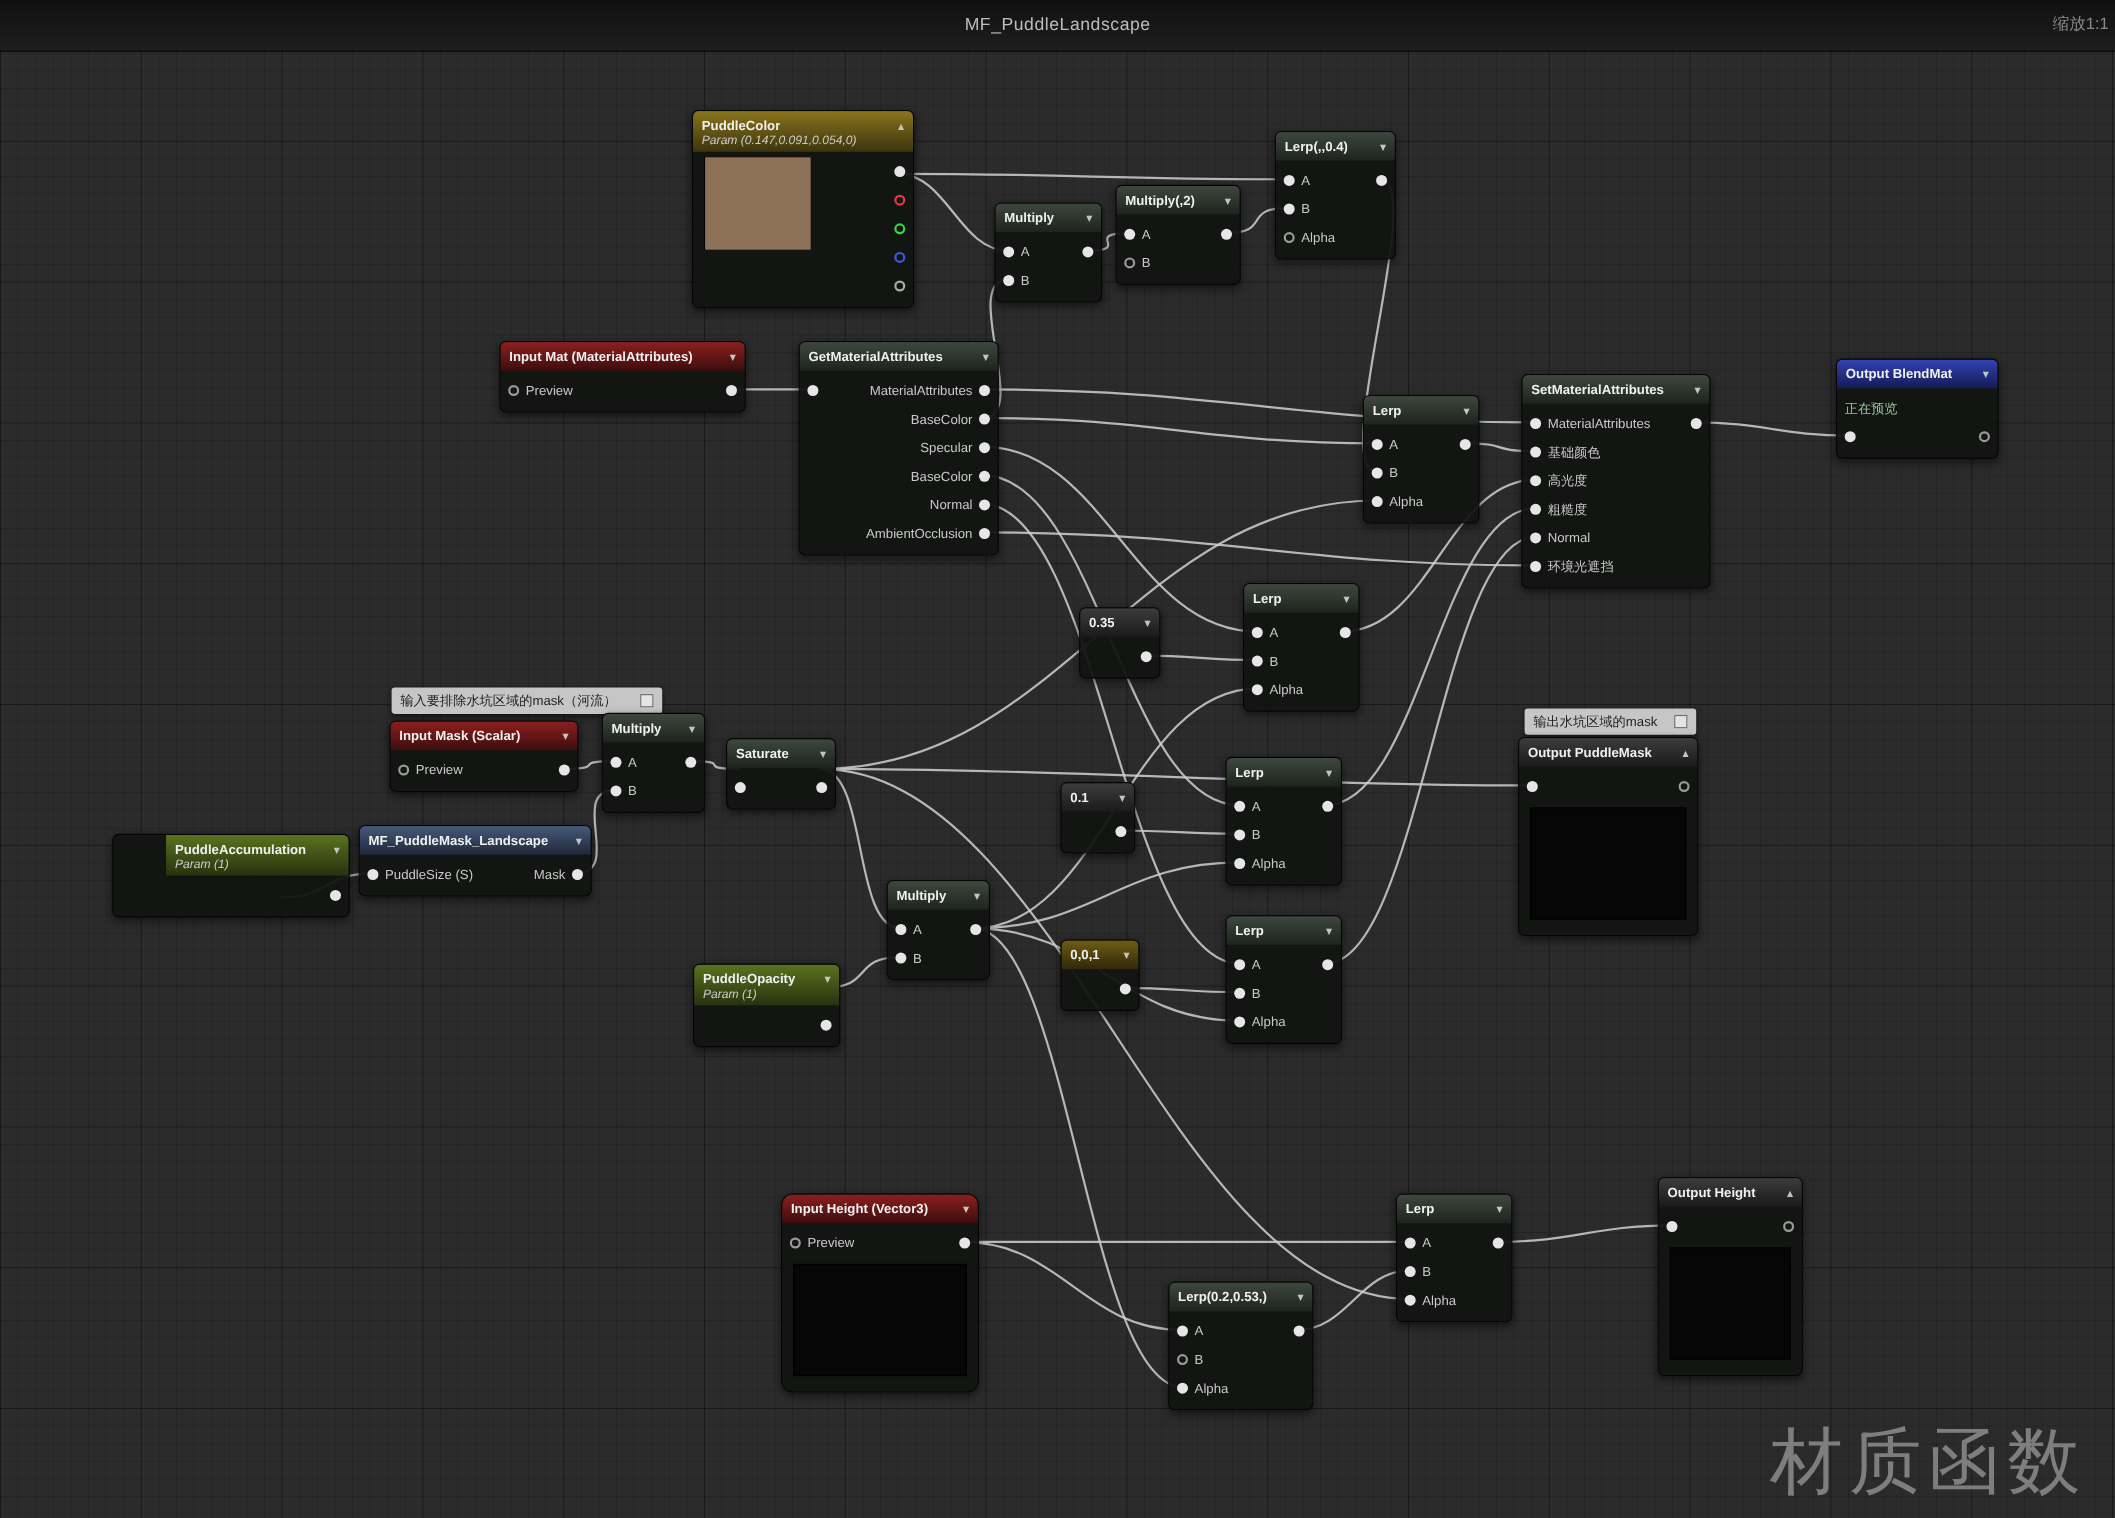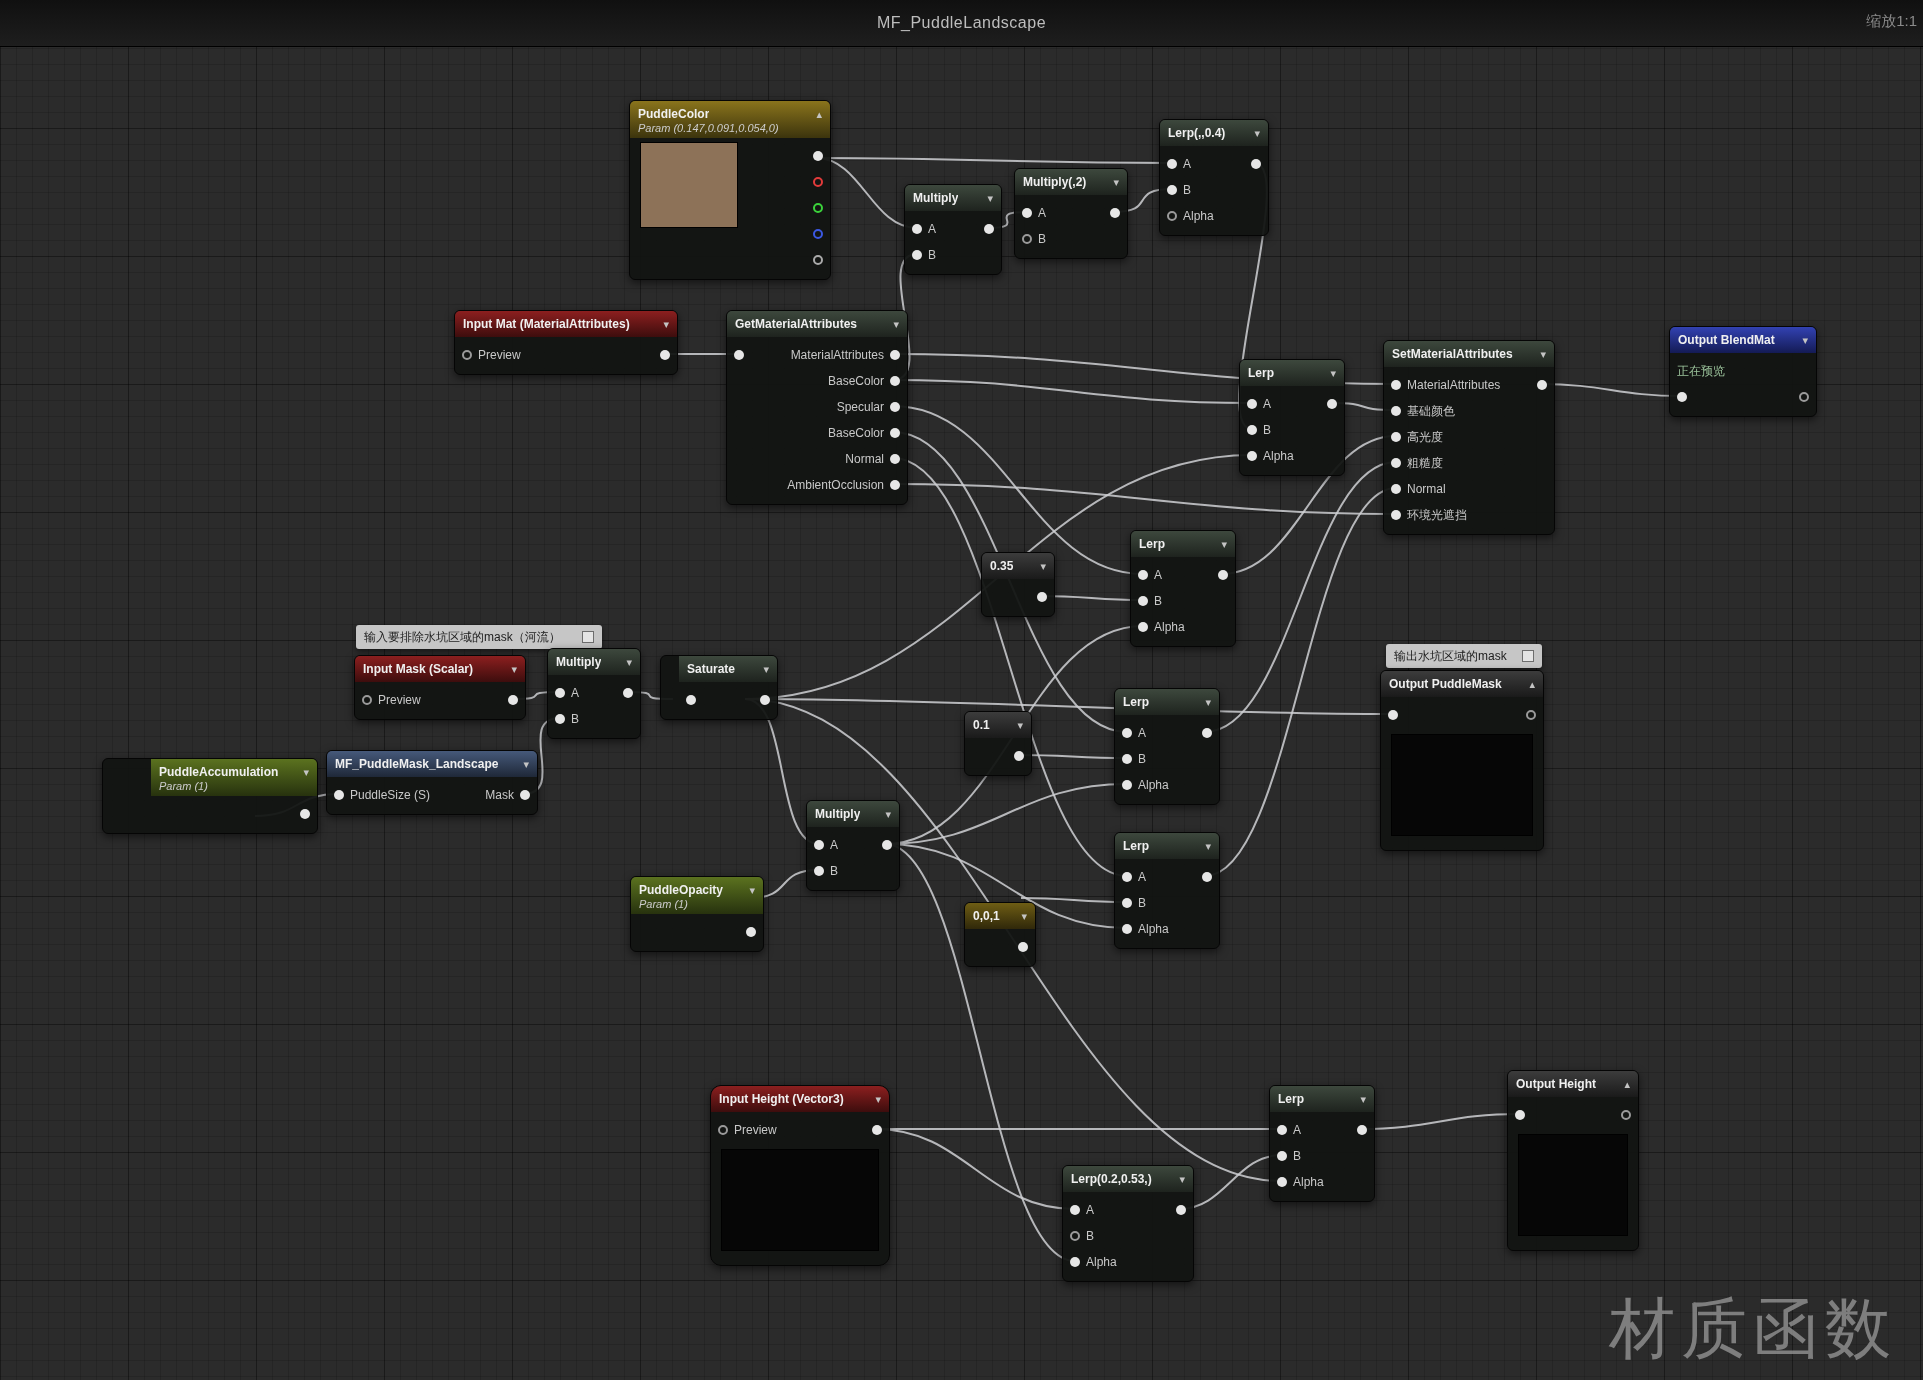--- a/index.html
+++ b/index.html
@@ -432,21 +432,21 @@
           <span class="sp"></span>
           <span class="pin filled" style="background: rgb(230, 230, 230);"></span>
         </div>
         <div class="row">
           <span class="pin filled" style="background: rgb(230, 230, 230);"></span>
           <span class="lbl">B</span>
           <span class="sp"></span>
         </div>
       </div>
     </div>
-    <div class="node" style="left: 660px; top: 655px; width: 98px; padding-left: 18px;">
+    <div class="node" style="left: 660px; top: 671px; width: 98px;">
       <div class="hd hd-func">
         <div class="hd-row">
           <span class="ttl">Saturate</span>
           <span class="col">▾</span>
         </div>
       </div>
       <div class="body">
         <div class="row">
           <span class="pin filled" style="background: rgb(230, 230, 230);"></span>
           <span class="sp"></span>
@@ -575,21 +575,21 @@
         </div>
         <div class="sub sub-green">Param (1)</div>
       </div>
       <div class="body">
         <div class="row">
           <span class="sp"></span>
           <span class="pin filled" style="background: rgb(230, 230, 230);"></span>
         </div>
       </div>
     </div>
-    <div class="node" style="left: 964px; top: 902px; width: 70px;">
+    <div class="node" style="left: 964px; top: 854px; width: 70px;">
       <div class="hd hd-olive">
         <div class="hd-row">
           <span class="ttl">0,0,1</span>
           <span class="col">▾</span>
         </div>
       </div>
       <div class="body">
         <div class="row">
           <span class="sp"></span>
           <span class="pin filled" style="background: rgb(230, 230, 230);"></span>

